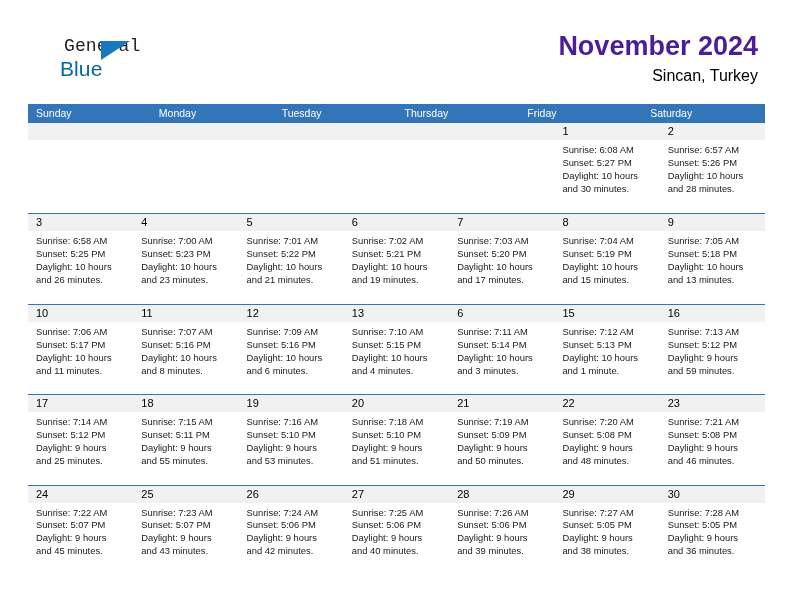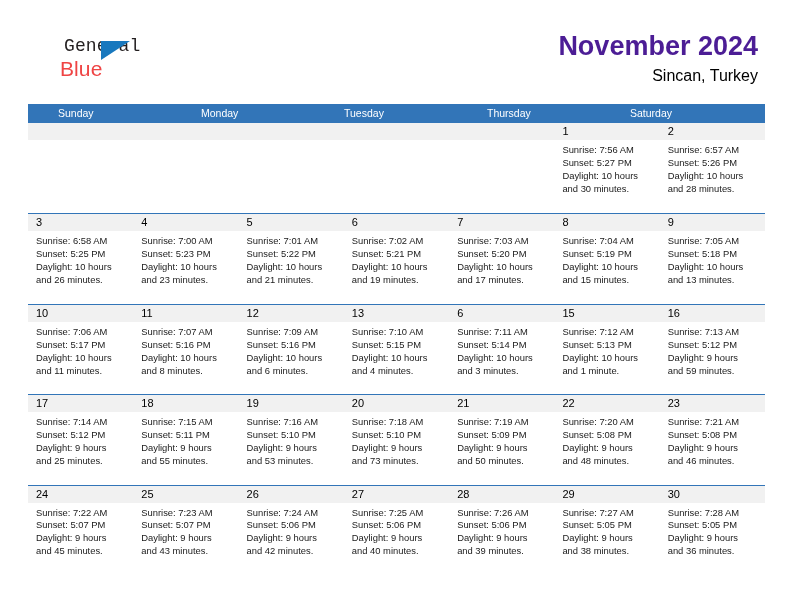--- a/index.html
+++ b/index.html
@@ -48,21 +48,21 @@
     color: #231f20;
     font-family: Liberation Mono, monospace;
     margin-left: 34px;
   }
   .logo-blue {
     position: absolute;
     left: 30px;
     top: 21px;
     font-size: 21px;
     letter-spacing: 0.1px;
-    color: #ef4444;
+    color: #0369a1;
     font-family: "Liberation Sans", sans-serif;
   }
   .logo-tri {
     position: absolute;
     left: 71px;
     top: 5px;
     width: 0;
     height: 0;
     border-left: 29px solid #1878be;
     border-bottom: 19px solid transparent;
@@ -94,21 +94,20 @@
     position: absolute;
     left: 28px;
     top: 104px;
     width: 737px;
   }
 
   .dow-row {
     display: flex;
     background: #3275b8;
     height: 19px;
-    padding-left: 22px;
   }
   .dow-cell {
     flex: 1 1 0;
     color: #ffffff;
     font-size: 10.5px;
     line-height: 19px;
     padding-left: 8px;
     box-sizing: border-box;
     white-space: nowrap;
     overflow: hidden;
@@ -176,20 +175,21 @@
 
   </div>
 
   <div class="calendar">
 
     <div class="dow-row">
       <div class="dow-cell">Sunday</div>
       <div class="dow-cell">Monday</div>
       <div class="dow-cell">Tuesday</div>
       <div class="dow-cell">Thursday</div>
+      <div class="dow-cell">Friday</div>
       <div class="dow-cell">Saturday</div>
     </div>
 
     <div id="weeks-container">
         <div class="week-row first">
           <div class="day-cell empty">
             <div class="day-num-band">
               <span class="day-num"></span>
             </div>
             <div class="day-body"></div>
@@ -216,21 +216,21 @@
             <div class="day-num-band">
               <span class="day-num"></span>
             </div>
             <div class="day-body"></div>
           </div>
           <div class="day-cell">
             <div class="day-num-band">
               <span class="day-num">1</span>
             </div>
             <div class="day-body">
-              <div>Sunrise: 7:56 AM</div>
+              <div>Sunrise: 6:08 AM</div>
               <div>Sunset: 5:27 PM</div>
               <div>Daylight: 10 hours</div>
               <div>and 30 minutes.</div>
             </div>
           </div>
           <div class="day-cell">
             <div class="day-num-band">
               <span class="day-num">2</span>
             </div>
             <div class="day-body">
@@ -434,21 +434,21 @@
             </div>
           </div>
           <div class="day-cell">
             <div class="day-num-band">
               <span class="day-num">20</span>
             </div>
             <div class="day-body">
               <div>Sunrise: 7:18 AM</div>
               <div>Sunset: 5:10 PM</div>
               <div>Daylight: 9 hours</div>
-              <div>and 73 minutes.</div>
+              <div>and 51 minutes.</div>
             </div>
           </div>
           <div class="day-cell">
             <div class="day-num-band">
               <span class="day-num">21</span>
             </div>
             <div class="day-body">
               <div>Sunrise: 7:19 AM</div>
               <div>Sunset: 5:09 PM</div>
               <div>Daylight: 9 hours</div>

